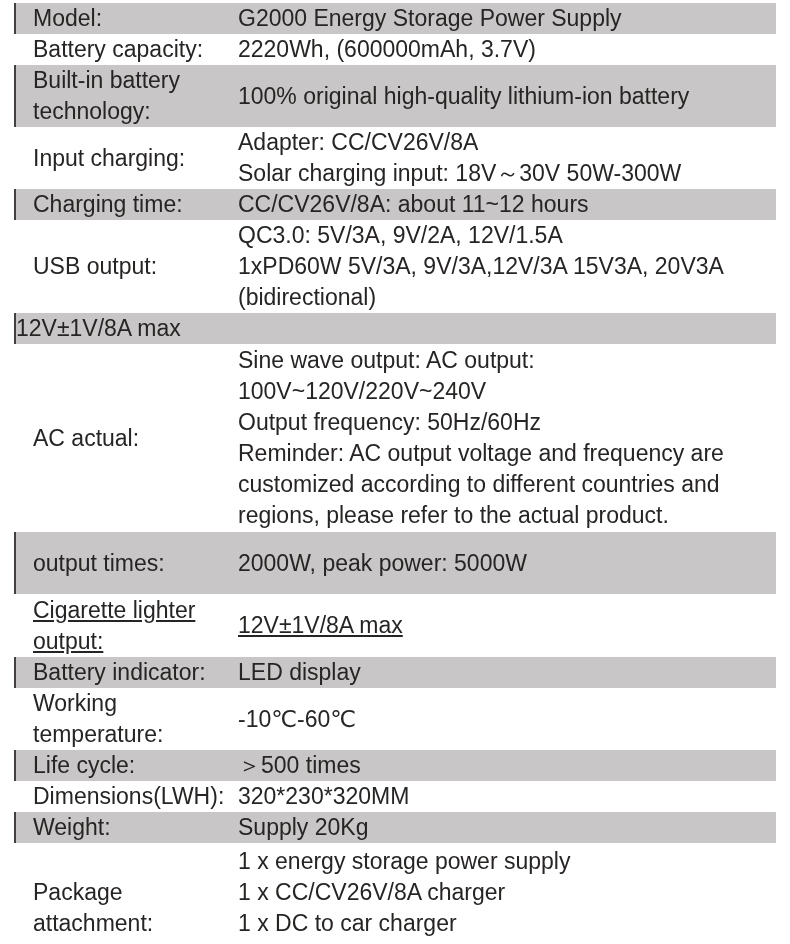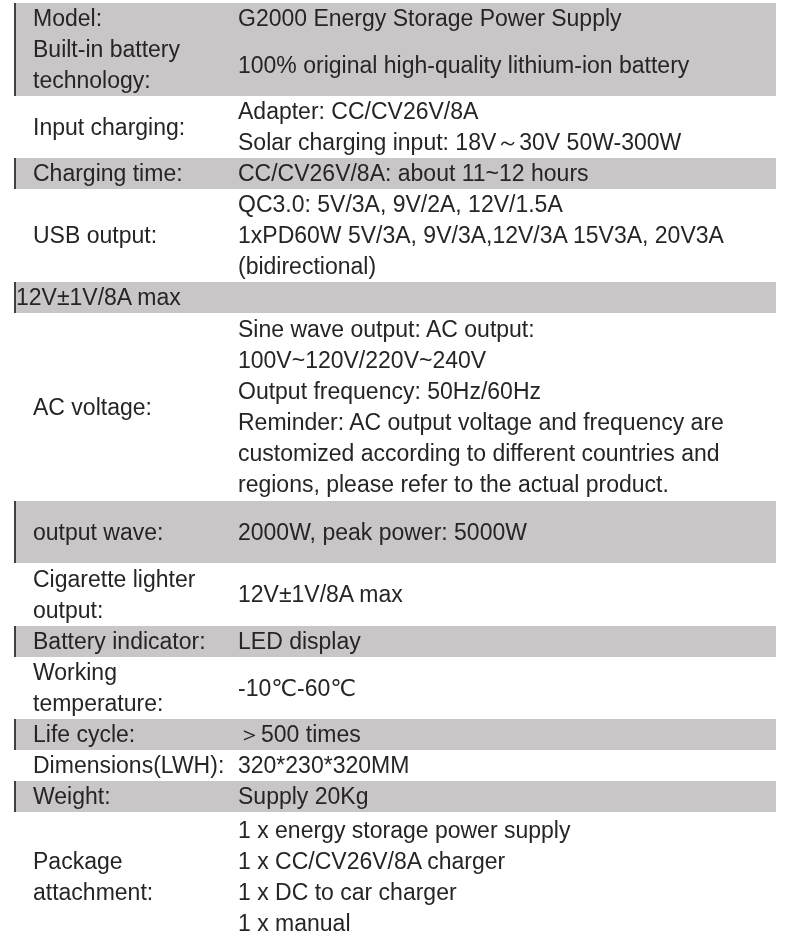--- a/index.html
+++ b/index.html
@@ -36,33 +36,37 @@
     flex-shrink:0;
   }
   .value-cell{
     flex:1;
     padding-right:23px;
   }
   .h1{min-height:31px;}
   .h2{min-height:62px;align-items:center;}
   .h3{min-height:93px;}
   .h6{min-height:188px;}
-  .h2b{min-height:63px;}
+  .h2b{min-height:63px;text-decoration:underline;}
   .hpkg{min-height:130px;}
 </style>
 </head>
 <body>
 
 <div class="spec-table">
 
   <div class="spec-row shaded h1">
     <div class="label-cell">Model:</div>
     <div class="value-cell">G2000 Energy Storage Power Supply</div>
   </div>
 
+  <div class="spec-row h1">
+    <div class="label-cell">Battery capacity:</div>
+    <div class="value-cell">2220Wh, (600000mAh, 3.7V)</div>
+  </div>
 
   <div class="spec-row shaded h2">
     <div class="label-cell">
       <div>Built-in battery</div>
       <div>technology:</div>
     </div>
     <div class="value-cell">100% original high-quality lithium-ion battery</div>
   </div>
 
   <div class="spec-row h2">
@@ -84,32 +88,32 @@
       <div>QC3.0: 5V/3A, 9V/2A, 12V/1.5A</div>
       <div>1xPD60W 5V/3A, 9V/3A,12V/3A 15V3A, 20V3A (bidirectional)</div>
     </div>
   </div>
 
   <div class="spec-row shaded h1">
     <div class="value-cell">12V±1V/8A max</div>
   </div>
 
   <div class="spec-row h6">
-    <div class="label-cell">AC voltage:</div>
+    <div class="label-cell">AC actual:</div>
     <div class="value-cell">
       <div>Sine wave output: AC output:</div>
       <div>100V~120V/220V~240V</div>
       <div>Output frequency: 50Hz/60Hz</div>
       <div>Reminder: AC output voltage and frequency are customized according to different countries and regions, please refer to the actual product.</div>
     </div>
   </div>
 
   <div class="spec-row shaded h2">
     <div class="label-cell">
-      <div>output wave:</div>
+      <div>output times:</div>
     </div>
     <div class="value-cell">2000W, peak power: 5000W</div>
   </div>
 
   <div class="spec-row h2b">
     <div class="label-cell">
       <div>Cigarette lighter</div>
       <div>output:</div>
     </div>
     <div class="value-cell">12V±1V/8A max</div>

